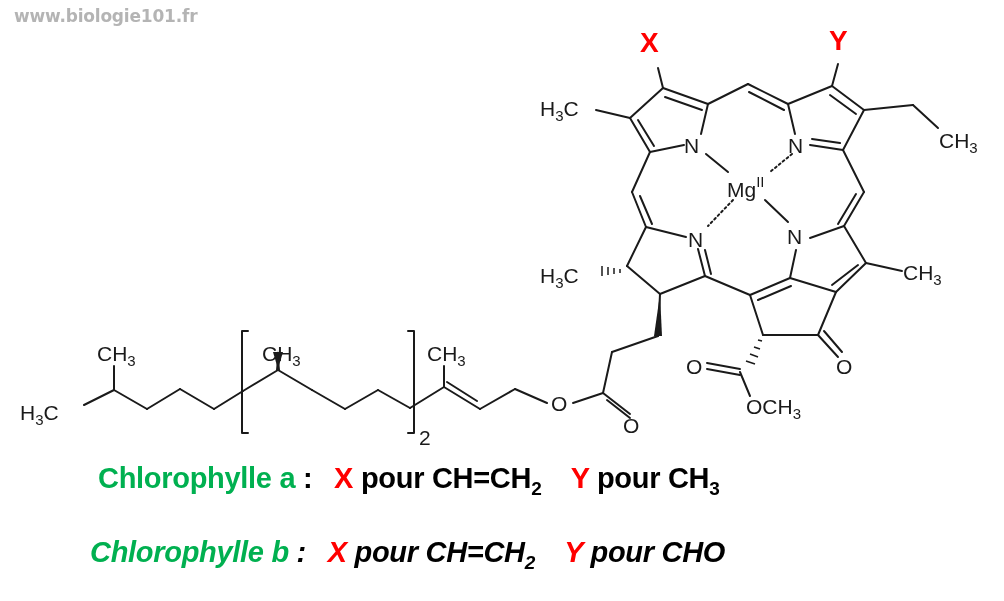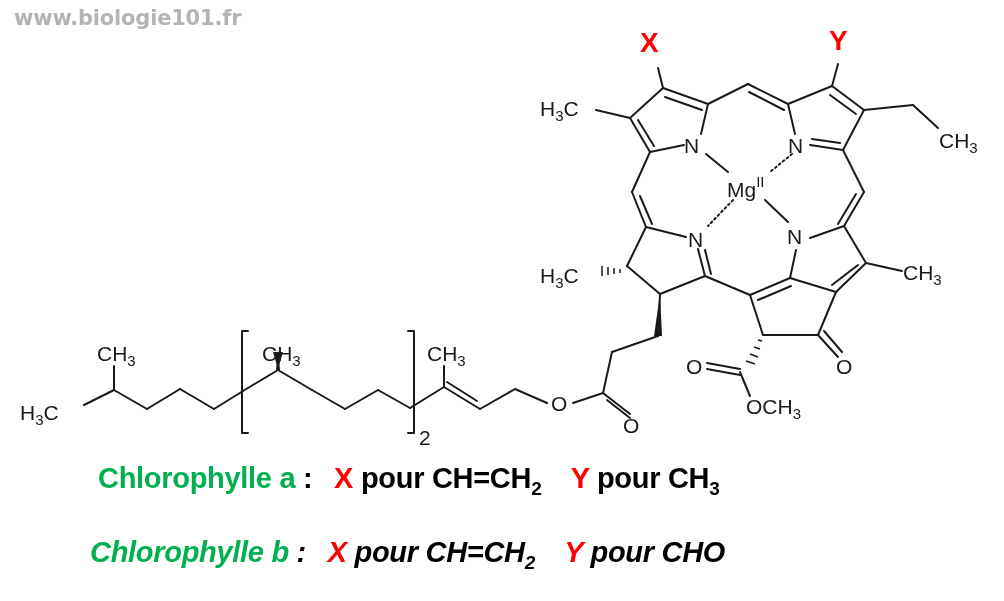--- a/index.html
+++ b/index.html
@@ -1,17 +1,17 @@
 <!DOCTYPE html>
 <html><head>
 <meta charset="utf-8">
 <style>
   html, body { margin: 0; padding: 0; background: #ffffff; }
   body { width: 1004px; height: 601px; position: relative; overflow: hidden; font-family: "Liberation Sans", sans-serif; }
-  .watermark { position: absolute; left: 14px; top: 6px; font-family: "DejaVu Sans", sans-serif; font-weight: bold; font-size: 21px; color: #b4b4b4; letter-spacing: -0.2px; }
+  .watermark { position: absolute; left: 14px; top: 6px; font-family: "DejaVu Sans", sans-serif; font-weight: bold; font-size: 17px; color: #b4b4b4; letter-spacing: -0.2px; }
   svg.mol { position: absolute; left: 0; top: 0; }
   .atom { font-family: "Liberation Sans", sans-serif; font-size: 21px; fill: #1a1a1a; }
   .sub { font-size: 15px; }
   .label-red { font-family: "Liberation Sans", sans-serif; font-weight: bold; font-size: 28px; fill: #ff0000; }
   .legend { position: absolute; left: 90px; font-family: "Liberation Sans", sans-serif; font-weight: bold; font-size: 29px; color: #000; white-space: nowrap; letter-spacing: -0.3px; }
   .legend .name { color: #00b050; }
   .legend .var { color: #ff0000; }
   .legend sub { font-size: 19px; vertical-align: -7px; line-height: 0; }
   .line1 { top: 462px; margin-left: 8px; }
   .line2 { top: 536px; font-style: italic; }

